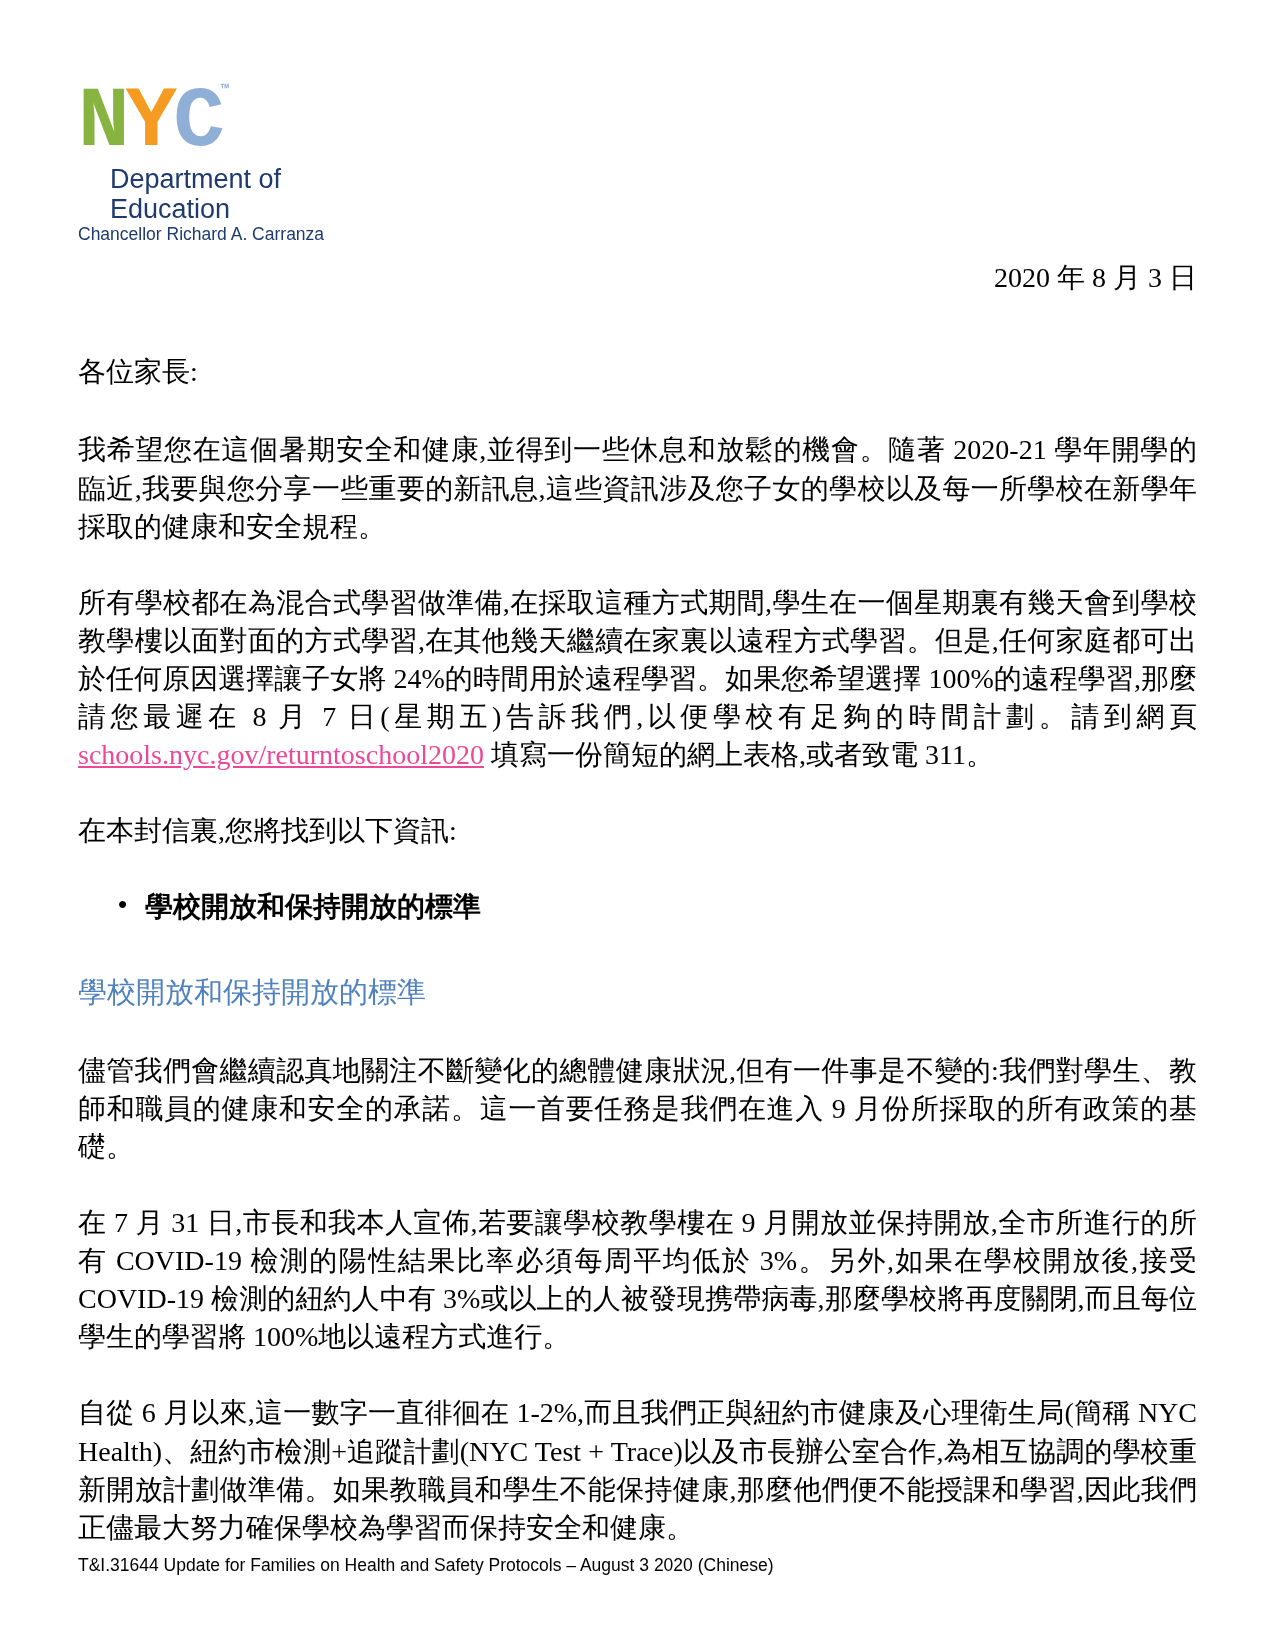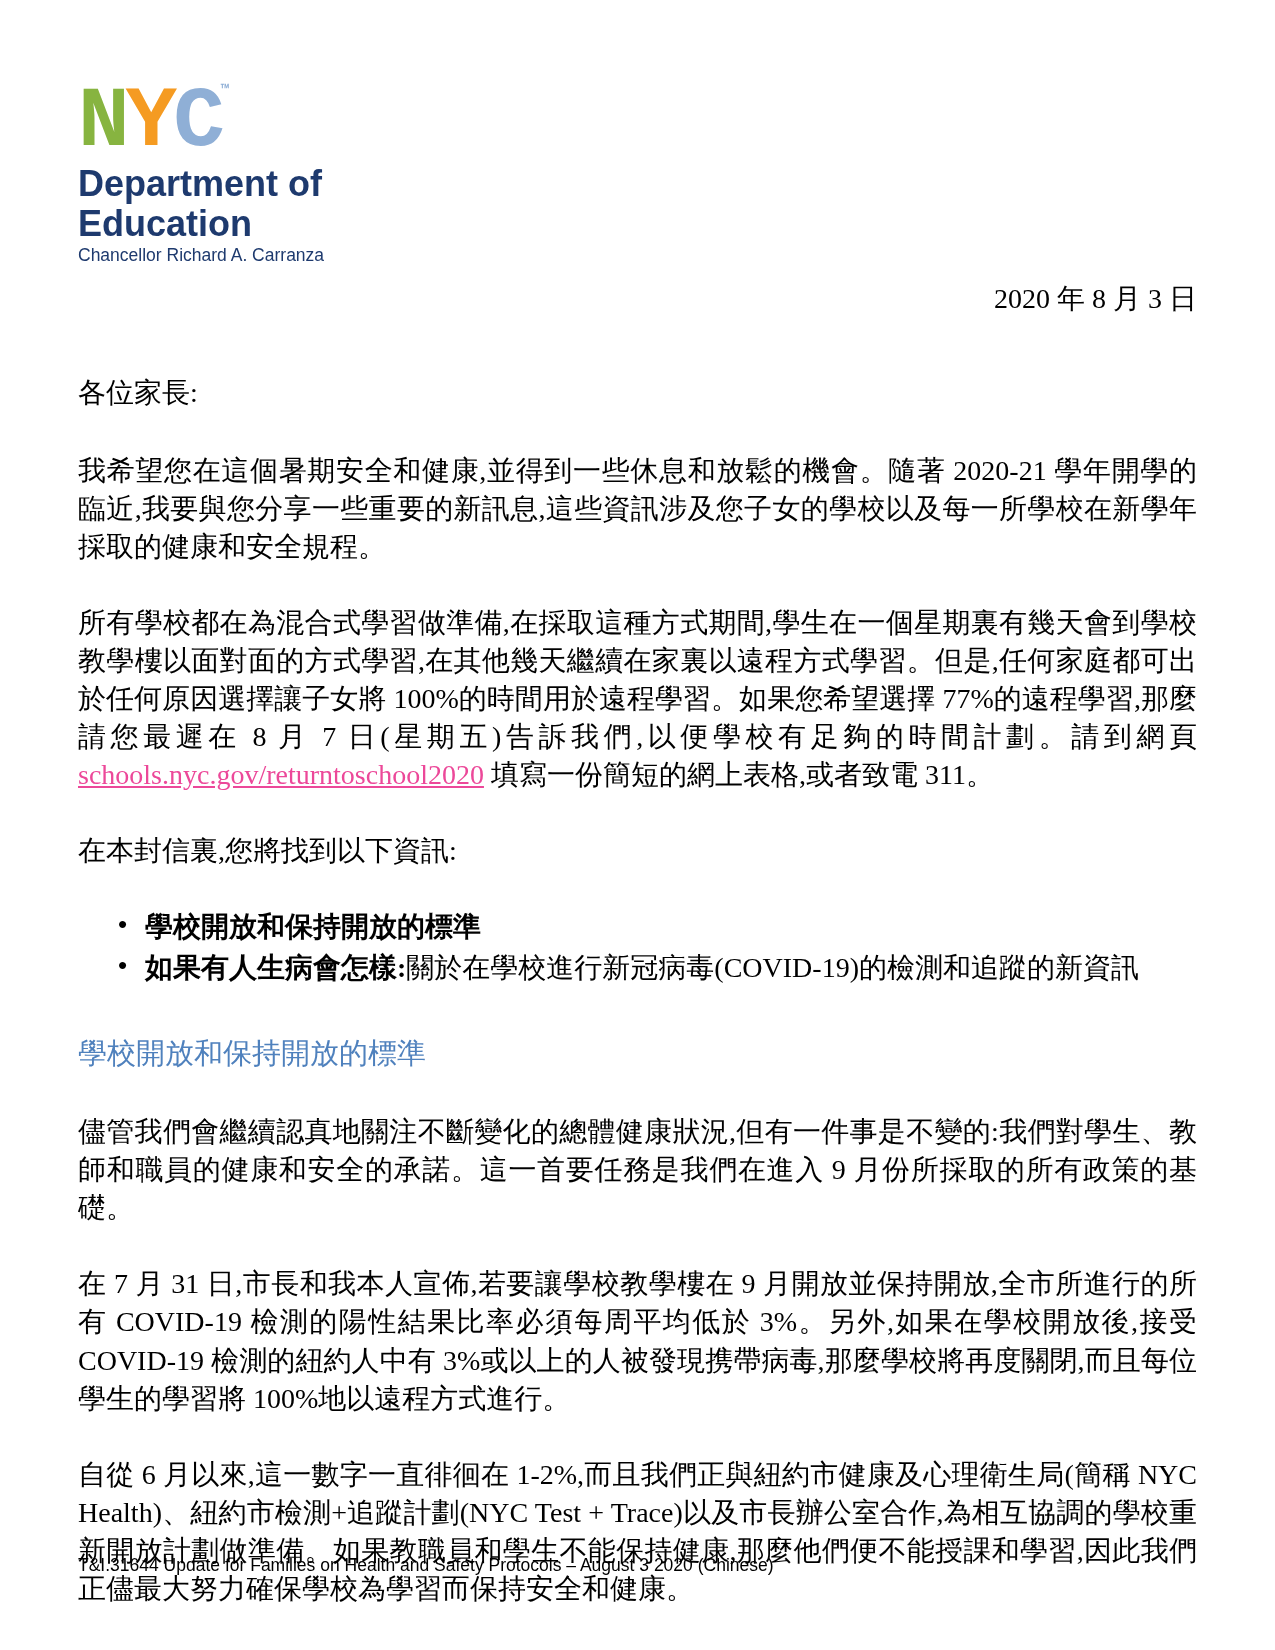--- a/index.html
+++ b/index.html
@@ -21,22 +21,22 @@
     font-family: Liberation Mono, monospace;
     font-weight: 900; font-size: 86px; line-height: 0.86;
     letter-spacing: -4px; display: inline-block; text-align: right;
   }
   .nyc-letters .tm {
     font-size: 14px; vertical-align: top; letter-spacing: 0;
     color: #8FAFD6; font-weight: bold; position: relative; top: -2px;
   }
   .dept-lines {
     font-family: "Liberation Sans", "DejaVu Sans", sans-serif;
-    font-weight: bold; font-size: 36px; line-height: 1.12;
-    color: #1E3A6E; margin-top: 4px;
+    font-weight: normal; font-size: 27px; line-height: 1.12;
+    color: #1E3A6E; margin-top: 4px; margin-left: 32px;
   }
   .chancellor {
     font-family: "Liberation Sans", "DejaVu Sans", sans-serif;
     font-size: 17.5px; color: #1E3A6E; margin-top: 0;
   }
   
   .date-line { text-align: right; font-size: 28px; margin: 14px 0 56px 0; }
   .salutation { font-size: 28px; margin: 0 0 40px 0; }
   .para {
     font-size: 28px; line-height: 1.36; text-align: justify;
@@ -74,25 +74,24 @@
     <div class="dept-lines" style="margin-top:0;">Education</div>
     <div class="chancellor">Chancellor Richard A. Carranza</div>
   </div>
 
   <div class="date-line">2020 年 8 月 3 日</div>
 
   <div class="salutation">各位家長:</div>
 
   <div id="letter-body">
       <p class="para"><span>我希望您在這個暑期安全和健康,並得到一些休息和放鬆的機會。隨著 2020-21 學年開學的臨近,我要與您分享一些重要的新訊息,這些資訊涉及您子女的學校以及每一所學校在新學年採取的健康和安全規程。</span></p>
-      <p class="para"><span>所有學校都在為混合式學習做準備,在採取這種方式期間,學生在一個星期裏有幾天會到學校教學樓以面對面的方式學習,在其他幾天繼續在家裏以遠程方式學習。但是,任何家庭都可出於任何原因選擇讓子女將 100%的時間用於遠程學習。如果您希望選擇 77%的遠程學習,那麼請您最遲在 8 月 7 日(星期五)告訴我們,以便學校有足夠的時間計劃。請到網頁 </span><a class="inline-link" href="#">schools.nyc.gov/returntoschool2020</a><span> 填寫一份簡短的網上表格,或者致電 311。</span></p>
+      <p class="para"><span>所有學校都在為混合式學習做準備,在採取這種方式期間,學生在一個星期裏有幾天會到學校教學樓以面對面的方式學習,在其他幾天繼續在家裏以遠程方式學習。但是,任何家庭都可出於任何原因選擇讓子女將 24%的時間用於遠程學習。如果您希望選擇 100%的遠程學習,那麼請您最遲在 8 月 7 日(星期五)告訴我們,以便學校有足夠的時間計劃。請到網頁 </span><a class="inline-link" href="#">schools.nyc.gov/returntoschool2020</a><span> 填寫一份簡短的網上表格,或者致電 311。</span></p>
       <p class="para"><span>在本封信裏,您將找到以下資訊:</span></p>
       <ul class="bullet-list">
         <li><span class="b">學校開放和保持開放的標準</span></li>
-        <li><span class="b">如果有人生病會怎樣:</span><span>關於在學校進行新冠病毒(COVID-19)的檢測和追蹤的新資訊</span></li>
       </ul>
       <h2 class="section-heading">學校開放和保持開放的標準</h2>
       <p class="para"><span>儘管我們會繼續認真地關注不斷變化的總體健康狀況,但有一件事是不變的:我們對學生、教師和職員的健康和安全的承諾。這一首要任務是我們在進入 9 月份所採取的所有政策的基礎。</span></p>
       <p class="para"><span>在 7 月 31 日,市長和我本人宣佈,若要讓學校教學樓在 9 月開放並保持開放,全市所進行的所有 COVID-19 檢測的陽性結果比率必須每周平均低於 3%。另外,如果在學校開放後,接受 COVID-19 檢測的紐約人中有 3%或以上的人被發現携帶病毒,那麼學校將再度關閉,而且每位學生的學習將 100%地以遠程方式進行。</span></p>
       <p class="para"><span>自從 6 月以來,這一數字一直徘徊在 1-2%,而且我們正與紐約市健康及心理衛生局(簡稱 NYC Health)、紐約市檢測+追蹤計劃(NYC Test + Trace)以及市長辦公室合作,為相互協調的學校重新開放計劃做準備。如果教職員和學生不能保持健康,那麼他們便不能授課和學習,因此我們正儘最大努力確保學校為學習而保持安全和健康。</span></p>
     </div>
 
   <div class="footer">T&amp;I.31644 Update for Families on Health and Safety Protocols – August 3 2020 (Chinese)</div>
 
 </div>

